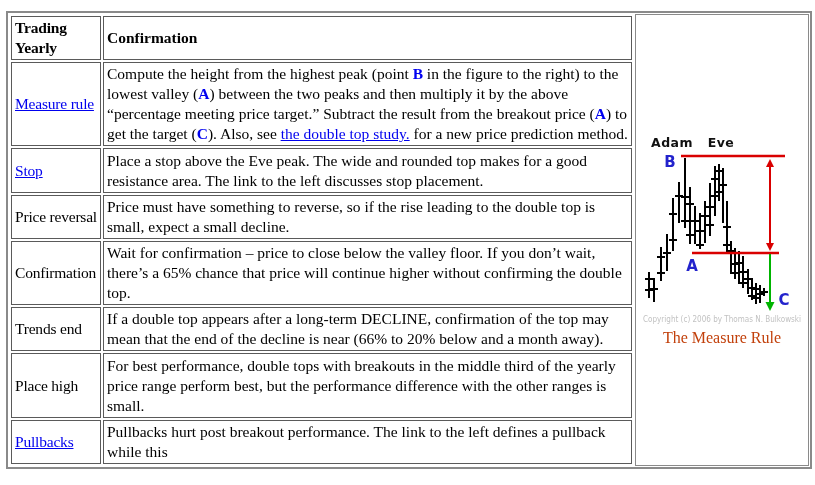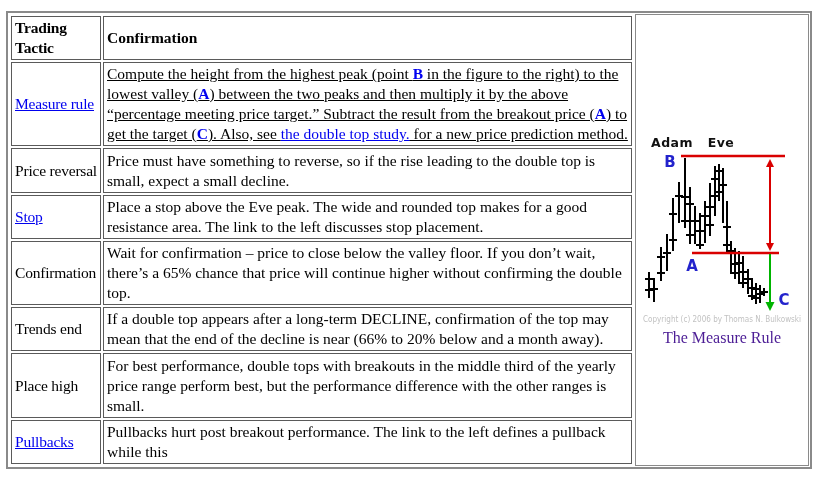--- a/index.html
+++ b/index.html
@@ -9,61 +9,61 @@
          border:2px solid #8a8a8a;background:#ffffff;display:flex;align-items:stretch;
          padding:1px;box-sizing:content-box;}
   table.tactics{border-collapse:separate;border-spacing:2px;table-layout:fixed;
                 width:625px;font-size:15.5px;line-height:20px;color:#000;}
   table.tactics th, table.tactics td{border:1px solid #5a5a5a;background:#fff;
                 padding:1px 3px;vertical-align:middle;text-align:left;box-sizing:border-box;
                 overflow:hidden;}
   th.h-tactic, td.tactic-cell{letter-spacing:-0.2px;}
   table.tactics th{font-weight:bold;}
   tr.hdr th{height:43px;}
-  tr.r-tall td{height:84px;text-decoration:underline;}
+  tr.r-tall td{height:84px;}
   tr.r-std td{height:43px;}
   a.lnk{color:#0000ee;text-decoration:underline;cursor:pointer;}
   .accent{color:#0000f0;font-weight:bold;}
   .figure-cell{margin-left:auto;width:172px;border:1px solid #8a8a8a;background:#fff;
                display:flex;flex-direction:column;justify-content:center;align-items:center;}
-  .fig-caption{font-family:"Liberation Serif",serif;font-size:16px;color:#4c1d95;
+  .fig-caption{font-family:"Liberation Serif",serif;font-size:16px;color:#c2410c;
                margin-top:4px;text-align:center;}
   svg text{user-select:none;}
   .fig-word{font-family:"DejaVu Sans",sans-serif;font-weight:bold;font-size:12.5px;letter-spacing:0.5px;}
   .fig-point{font-family:"DejaVu Sans",sans-serif;font-weight:bold;font-size:15px;}
   .fig-copy{font-family:"DejaVu Sans",sans-serif;font-size:9px;}
 </style>
 </head>
 <body>
 
 <div class="outer">
 
   <table class="tactics">
     <colgroup>
         <col style="width:90px">
         <col>
       </colgroup>
     <thead>
       <tr class="hdr">
-        <th class="h-tactic">Trading Tactic</th>
+        <th class="h-tactic">Trading Yearly</th>
         <th>Confirmation</th>
       </tr>
     </thead>
     <tbody>
         <tr class="r-tall">
           <td class="tactic-cell"><a href="#" class="lnk">Measure rule</a></td>
           <td class="expl-cell"><span>Compute the height from the highest peak (point </span><span class="accent">B</span><span> in the figure to the right) to the lowest valley (</span><span class="accent">A</span><span>) between the two peaks and then multiply it by the above “percentage meeting price target.” Subtract the result from the breakout price (</span><span class="accent">A</span><span>) to get the target (</span><span class="accent">C</span><span>). Also, see </span><a href="#" class="lnk">the double top study.</a><span> for a new price prediction method.</span></td>
         </tr>
         <tr class="r-std">
+          <td class="tactic-cell"><a href="#" class="lnk">Stop</a></td>
+          <td class="expl-cell"><span>Place a stop above the Eve peak. The wide and rounded top makes for a good resistance area. The link to the left discusses stop placement.</span></td>
+        </tr>
+        <tr class="r-std">
           <td class="tactic-cell"><span>Price reversal</span></td>
           <td class="expl-cell"><span>Price must have something to reverse, so if the rise leading to the double top is small, expect a small decline.</span></td>
-        </tr>
-        <tr class="r-std">
-          <td class="tactic-cell"><a href="#" class="lnk">Stop</a></td>
-          <td class="expl-cell"><span>Place a stop above the Eve peak. The wide and rounded top makes for a good resistance area. The link to the left discusses stop placement.</span></td>
         </tr>
         <tr class="r-std">
           <td class="tactic-cell"><span>Confirmation</span></td>
           <td class="expl-cell"><span>Wait for confirmation – price to close below the valley floor. If you don’t wait, there’s a 65% chance that price will continue higher without confirming the double top.</span></td>
         </tr>
         <tr class="r-std">
           <td class="tactic-cell"><span>Trends end</span></td>
           <td class="expl-cell"><span>If a double top appears after a long-term DECLINE, confirmation of the top may mean that the end of the decline is near (66% to 20% below and a month away).</span></td>
         </tr>
         <tr class="r-std">

